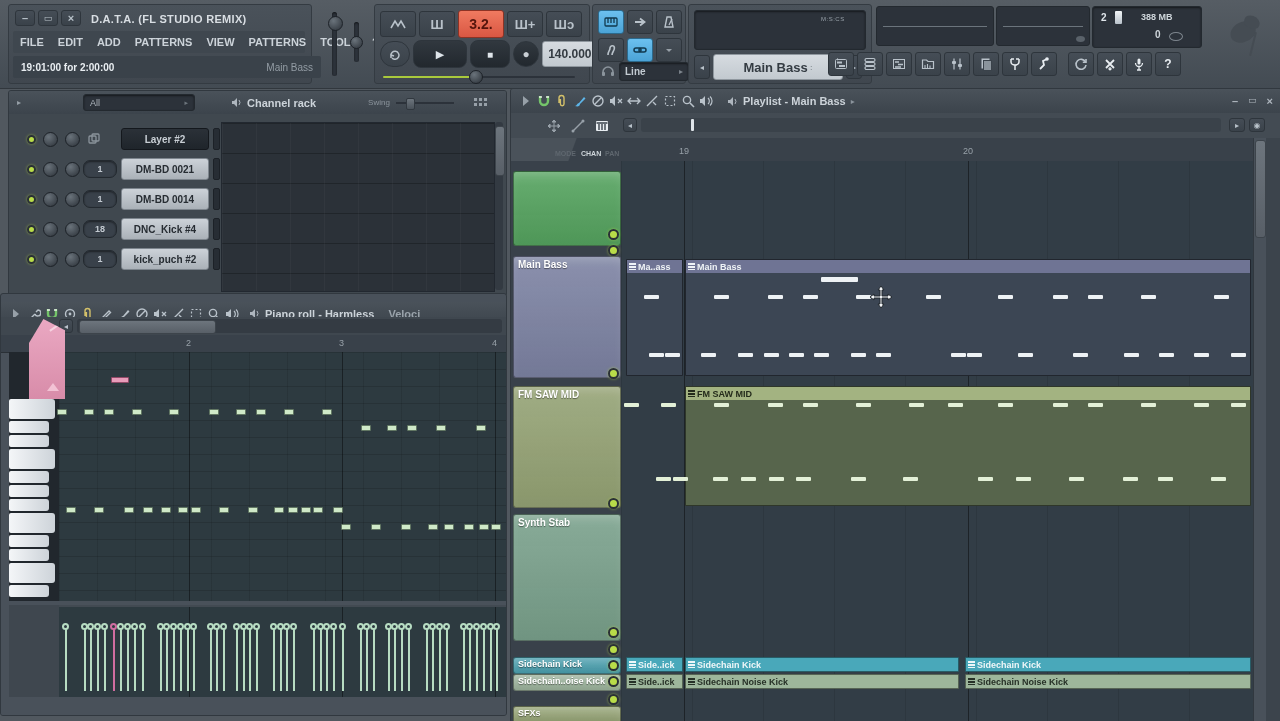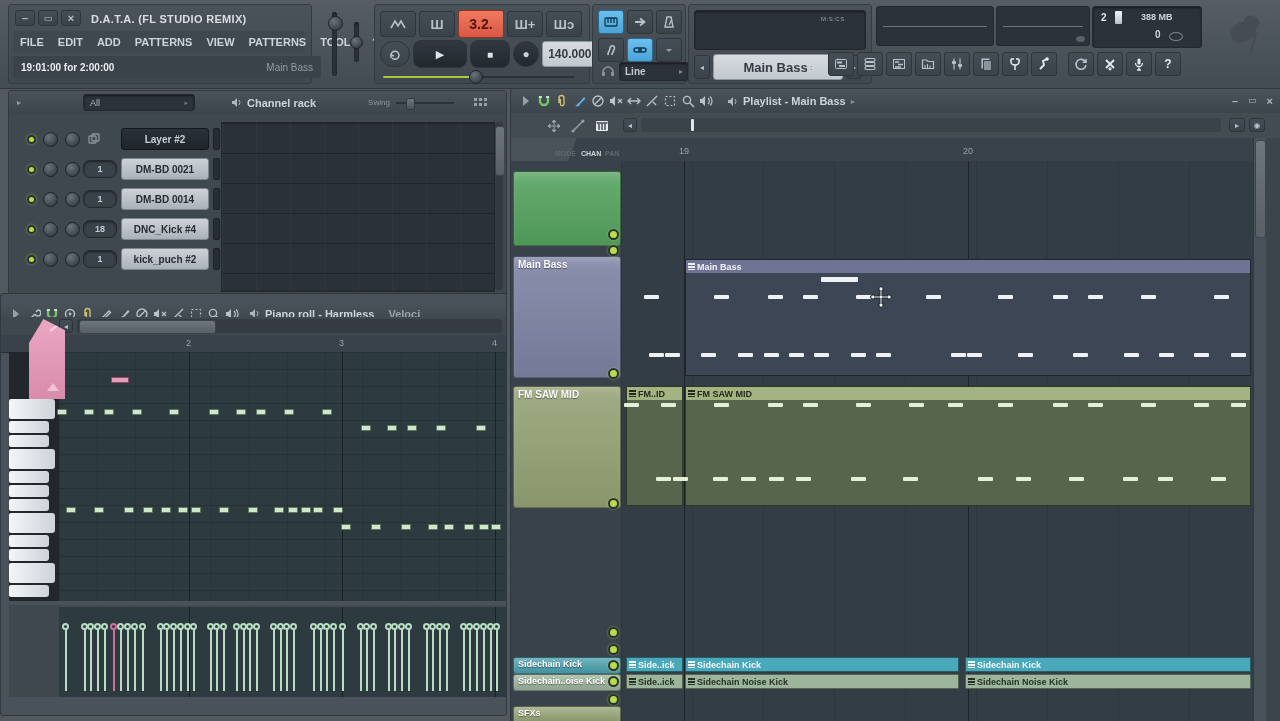--- a/index.html
+++ b/index.html
@@ -942,30 +942,30 @@
     </div>
 
     <div class="abs tl" style="left:110px;top:49px;width:632px;height:23px;" id="pl-timeline">
         <span class="tl-num" style="left: 58px; top: 8px;">19</span>
         <span class="tl-num" style="left: 342px; top: 8px; text-align: center;">20</span>
       </div>
 
     <div class="abs pl-lane" style="left:110px;top:72px;width:632px;height:561px;" id="pl-lanes">
         <div class="barline" style="left: 63px;"></div>
         <div class="barline" style="left: 347px;"></div>
+        <div class="clip" style="left: 5px; top: 98px; width: 57px; height: 117px; background: rgb(60, 70, 84);">
+          <div class="clip-header" style="background: rgb(111, 116, 148); color: rgb(238, 242, 245);">
+            <span class="clip-menu"></span>
+            <span>Ma..ass</span>
+          </div>
+        </div>
         <div class="clip" style="left: 64px; top: 98px; width: 566px; height: 117px; background: rgb(60, 70, 84);">
           <div class="clip-header" style="background: rgb(111, 116, 148); color: rgb(238, 242, 245);">
             <span class="clip-menu"></span>
             <span>Main Bass</span>
-          </div>
-        </div>
-        <div class="clip" style="left: 5px; top: 225px; width: 57px; height: 120px; background: rgb(87, 101, 76);">
-          <div class="clip-header" style="background: rgb(163, 179, 129); color: rgb(36, 43, 27);">
-            <span class="clip-menu"></span>
-            <span>FM..ID</span>
           </div>
         </div>
         <div class="clip" style="left: 64px; top: 225px; width: 566px; height: 120px; background: rgb(87, 101, 76);">
           <div class="clip-header" style="background: rgb(163, 179, 129); color: rgb(36, 43, 27);">
             <span class="clip-menu"></span>
             <span>FM SAW MID</span>
           </div>
         </div>
         <div class="clip" style="left: 5px; top: 496px; width: 57px; height: 15px; background: rgb(73, 168, 186);">
           <div class="clip-header" style="background: rgb(73, 168, 186); color: rgb(238, 246, 248);">
@@ -1063,20 +1063,23 @@
       </div>
 
     <div class="abs" style="left:0;top:72px;width:110px;height:561px;background:#39414a;" id="pl-trackpanel">
         <div class="trackpanel" style="top: 10px; height: 73px; background: linear-gradient(rgba(255, 255, 255, 0.1), rgba(0, 0, 0, 0.08)), rgb(85, 163, 95);"></div>
         <div class="trackpanel" style="top: 95px; height: 120px; background: linear-gradient(rgba(255, 255, 255, 0.1), rgba(0, 0, 0, 0.08)), rgb(125, 131, 163);">
           <div class="trackname">Main Bass</div>
         </div>
         <div class="trackpanel" style="top: 225px; height: 120px; background: linear-gradient(rgba(255, 255, 255, 0.1), rgba(0, 0, 0, 0.08)), rgb(149, 163, 117);">
           <div class="trackname">FM SAW MID</div>
         </div>
+        <div class="trackpanel" style="top: 353px; height: 125px; background: linear-gradient(rgba(255, 255, 255, 0.1), rgba(0, 0, 0, 0.08)), rgb(122, 161, 140);">
+          <div class="trackname">Synth Stab</div>
+        </div>
         <div class="trackpanel" style="top: 496px; height: 15px; background: linear-gradient(rgba(255, 255, 255, 0.1), rgba(0, 0, 0, 0.08)), rgb(74, 159, 174);">
           <div class="trackname" style="padding-top: 1px; font-size: 9px;">Sidechain Kick</div>
         </div>
         <div class="trackpanel" style="top: 513px; height: 15px; background: linear-gradient(rgba(255, 255, 255, 0.1), rgba(0, 0, 0, 0.08)), rgb(156, 179, 156);">
           <div class="trackname" style="padding-top: 1px; font-size: 9px;">Sidechain..oise Kick</div>
         </div>
         <div class="trackpanel" style="top: 545px; height: 16px; background: linear-gradient(rgba(255, 255, 255, 0.1), rgba(0, 0, 0, 0.08)), rgb(149, 163, 117);">
           <div class="trackname" style="padding-top: 1px; font-size: 9px;">SFXs</div>
         </div>
         <div class="led abs" style="left: 97px; top: 68px;"></div>

